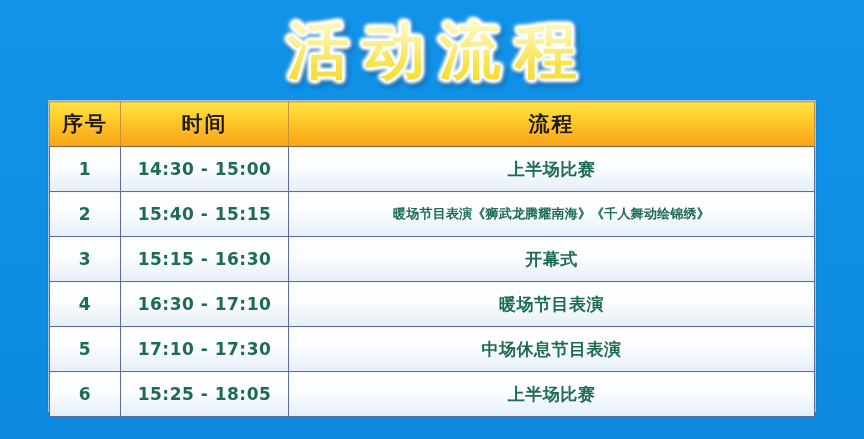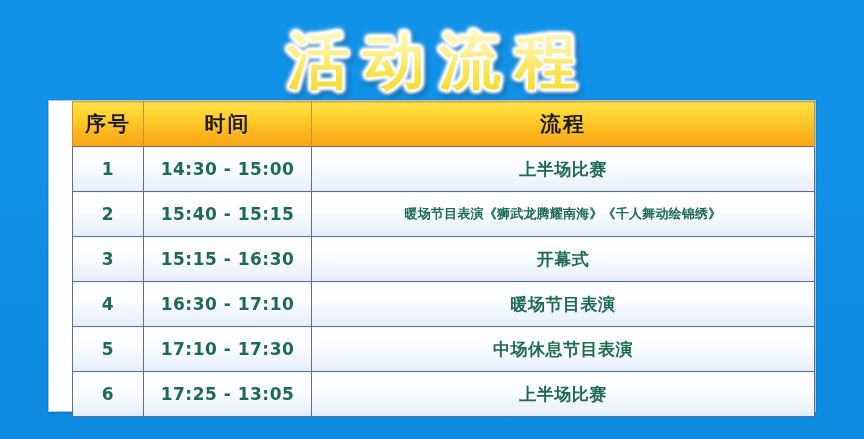--- a/index.html
+++ b/index.html
@@ -24,21 +24,20 @@
   
   .title-wrap {
     position: absolute;
     left: 0;
     top: 8px;
     width: 864px;
     height: 86px;
     display: flex;
     align-items: center;
     justify-content: center;
-    margin-top: 10px;
   }
   .title {
     font-family: "DejaVu Sans", "Liberation Sans", sans-serif;
     font-size: 62px;
     font-weight: 700;
     letter-spacing: 14px;
     line-height: 1;
     padding-left: 14px;
     color: #fbeb7e;
     background: linear-gradient(180deg, #fdfbc9 0%, #fbef8e 38%, #f8e24a 72%, #f6dc33 100%);
@@ -57,21 +56,20 @@
   .table-frame {
     position: absolute;
     left: 48px;
     top: 100px;
     width: 768px;
     height: 312px;
     background: #ffffff;
     box-sizing: border-box;
     border: 1px solid #a9c6de;
     box-shadow: 0 1px 2px rgba(0, 0, 0, 0.18);
-    padding-left: 23px;
   }
 
   table.schedule {
     width: 100%;
     height: 100%;
     border-collapse: collapse;
     table-layout: fixed;
   }
 
   table.schedule th,
@@ -165,20 +163,20 @@
           <td class="col-time">16:30 - 17:10</td>
           <td class="col-item">暖场节目表演</td>
         </tr>
         <tr>
           <td class="col-no">5</td>
           <td class="col-time">17:10 - 17:30</td>
           <td class="col-item">中场休息节目表演</td>
         </tr>
         <tr>
           <td class="col-no">6</td>
-          <td class="col-time">17:25 - 13:05</td>
+          <td class="col-time">15:25 - 18:05</td>
           <td class="col-item">上半场比赛</td>
         </tr>
       </tbody>
     </table>
   </div>
 
 </div>
 
 </body></html>

